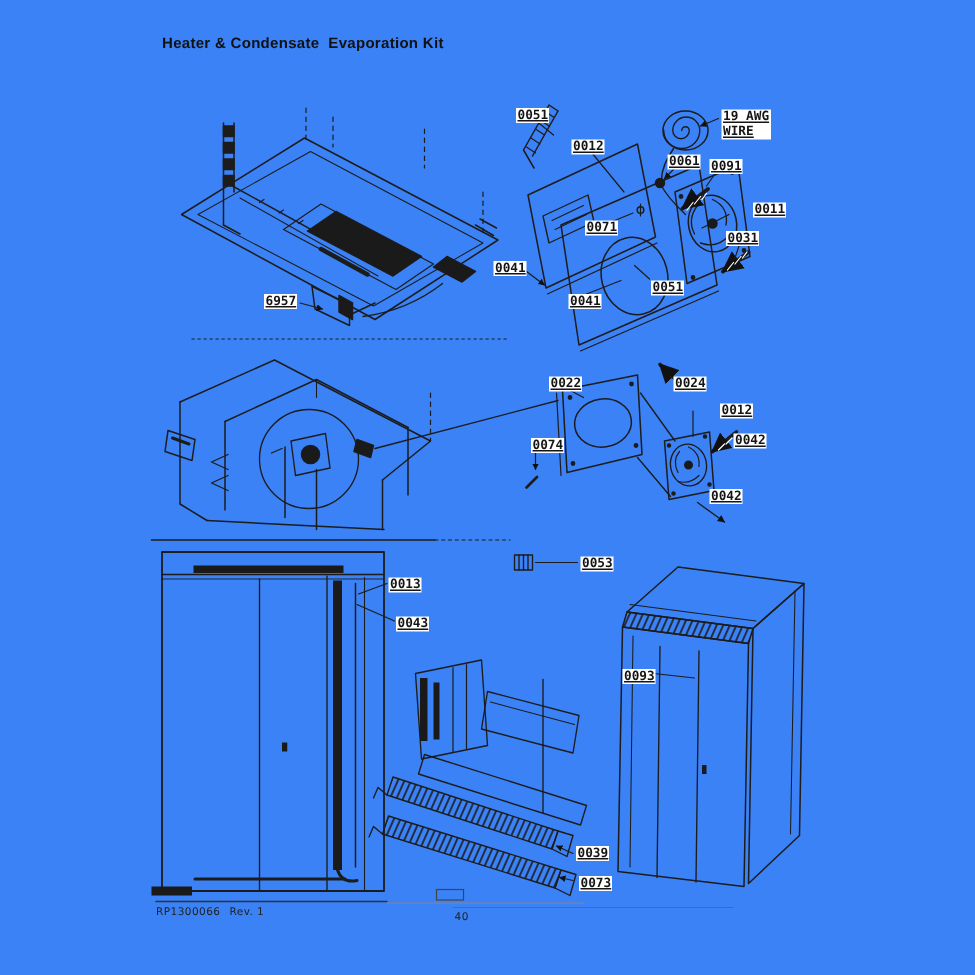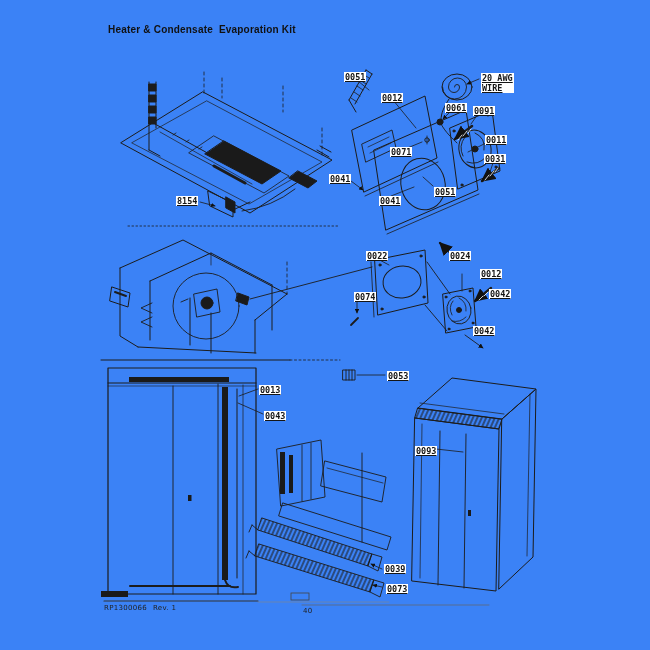--- a/index.html
+++ b/index.html
@@ -201,32 +201,32 @@
       <path d="M258,602 H389" stroke="#888" stroke-width=".6"></path>
       <path d="M302,605 H489" stroke="#666" stroke-width=".7"></path>
       <rect x="291" y="593" width="18" height="7" stroke="#444" stroke-width=".8"></rect>
     </g>
   </svg>
 
   <div class="title">Heater &amp; Condensate  Evaporation Kit</div>
 
   <span class="callout" style="left:344px;top:72px">0051</span>
   <span class="callout" style="left:381px;top:93px">0012</span>
-  <span class="callout" style="left:481px;top:73px">20 AWG
+  <span class="callout" style="left:481px;top:73px">19 AWG
 WIRE</span>
   <span class="callout" style="left:445px;top:103px">0061</span>
   <span class="callout" style="left:473px;top:106px">0091</span>
-  <span class="callout" style="left:485px;top:135px">0011</span>
+  <span class="callout" style="left:502px;top:135px">0011</span>
   <span class="callout" style="left:390px;top:147px">0071</span>
   <span class="callout" style="left:484px;top:154px">0031</span>
   <span class="callout" style="left:329px;top:174px">0041</span>
   <span class="callout" style="left:379px;top:196px">0041</span>
   <span class="callout" style="left:434px;top:187px">0051</span>
 
-  <span class="callout" style="left:176px;top:196px">8154</span>
+  <span class="callout" style="left:176px;top:196px">6957</span>
 
   <span class="callout" style="left:366px;top:251px">0022</span>
   <span class="callout" style="left:449px;top:251px">0024</span>
   <span class="callout" style="left:480px;top:269px">0012</span>
   <span class="callout" style="left:489px;top:289px">0042</span>
   <span class="callout" style="left:354px;top:292px">0074</span>
   <span class="callout" style="left:473px;top:326px">0042</span>
 
   <span class="callout" style="left:259px;top:385px">0013</span>
   <span class="callout" style="left:264px;top:411px">0043</span>

